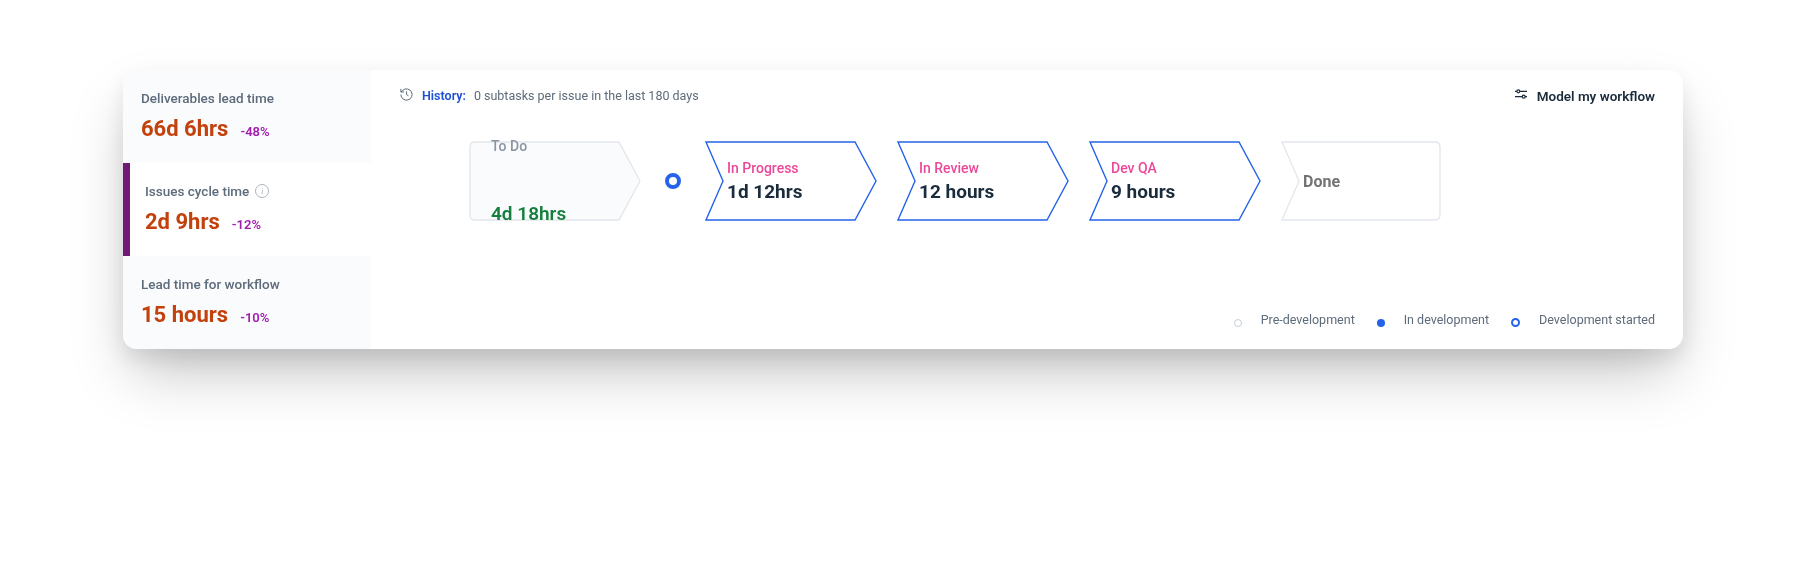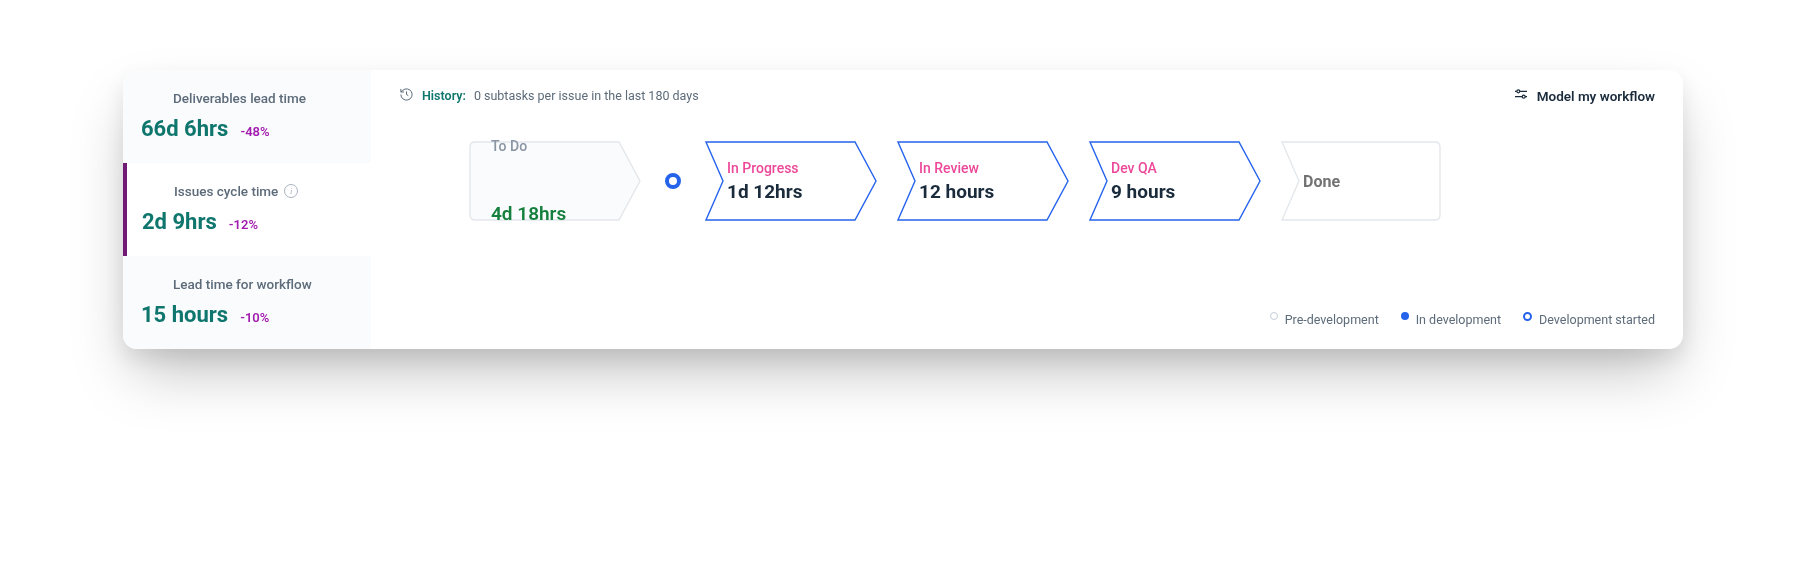--- a/index.html
+++ b/index.html
@@ -28,29 +28,28 @@
       display: flex;
       flex-direction: column;
       background: #fafbfc;
     }
     .metric {
       padding: 20px 18px 22px 18px;
       cursor: pointer;
     }
     .metric.selected {
       background: #fff;
-      border-left: 4px solid #701a75;
+      border-left: 7px solid #701a75;
       padding-left: 15px;
     }
     .metric-title-row {
       display: flex;
       align-items: center;
       gap: 6px;
       margin-bottom: 10px;
-      margin-left: 32px;
     }
     .metric-title {
       font-size: 13.5px;
       color: #5d6b7a;
       font-weight: 500;
     }
     .info-icon {
       width: 14px;
       height: 14px;
       border: 1px solid #aab4c0;
@@ -64,21 +63,21 @@
       font-family: Georgia, serif;
     }
     .metric-value-row {
       display: flex;
       align-items: baseline;
       gap: 12px;
     }
     .metric-value {
       font-size: 22px;
       font-weight: 700;
-      color: #0f766e;
+      color: #c2410c;
     }
     .metric-delta {
       font-size: 13px;
       font-weight: 600;
       color: #a21caf;
     }
     
     .main {
       flex: 1;
       padding: 16px 28px 22px 28px;
@@ -91,21 +90,21 @@
       justify-content: space-between;
       margin-bottom: 36px;
     }
     .history {
       display: flex;
       align-items: center;
       gap: 8px;
       font-size: 12.5px;
       color: #5d6b7a;
     }
-    .history-label { font-weight: 600; color: #0f766e; }
+    .history-label { font-weight: 600; color: #1d4ed8; }
     .history-icon svg { width: 15px; height: 15px; stroke: #5d6b7a; fill: none; stroke-width: 1.6; }
     .model-btn {
       display: flex;
       align-items: center;
       gap: 8px;
       font-size: 13.5px;
       font-weight: 600;
       color: #1a2b3c;
       cursor: pointer;
     }
@@ -145,21 +144,21 @@
     
     .legend {
       margin-top: auto;
       display: flex;
       justify-content: flex-end;
       gap: 22px;
       font-size: 12.5px;
       color: #5d6b7a;
       padding-top: 30px;
     }
-    .legend-item { display: flex; align-items: flex-start; gap: 7px; }
+    .legend-item { display: flex; align-items: flex-end; gap: 19px; }
     .dot { width: 8px; height: 8px; border-radius: 50%; display: inline-block; }
     .dot.pre { background: #fff; border: 1px solid #c5cdd6; }
     .dot.indev { background: #2563eb; }
     .ring { width: 9px; height: 9px; border: 2.5px solid #2563eb; border-radius: 50%; background: #fff; }
   </style>
 </head>
 <body>
 
 <div class="panel">
 

